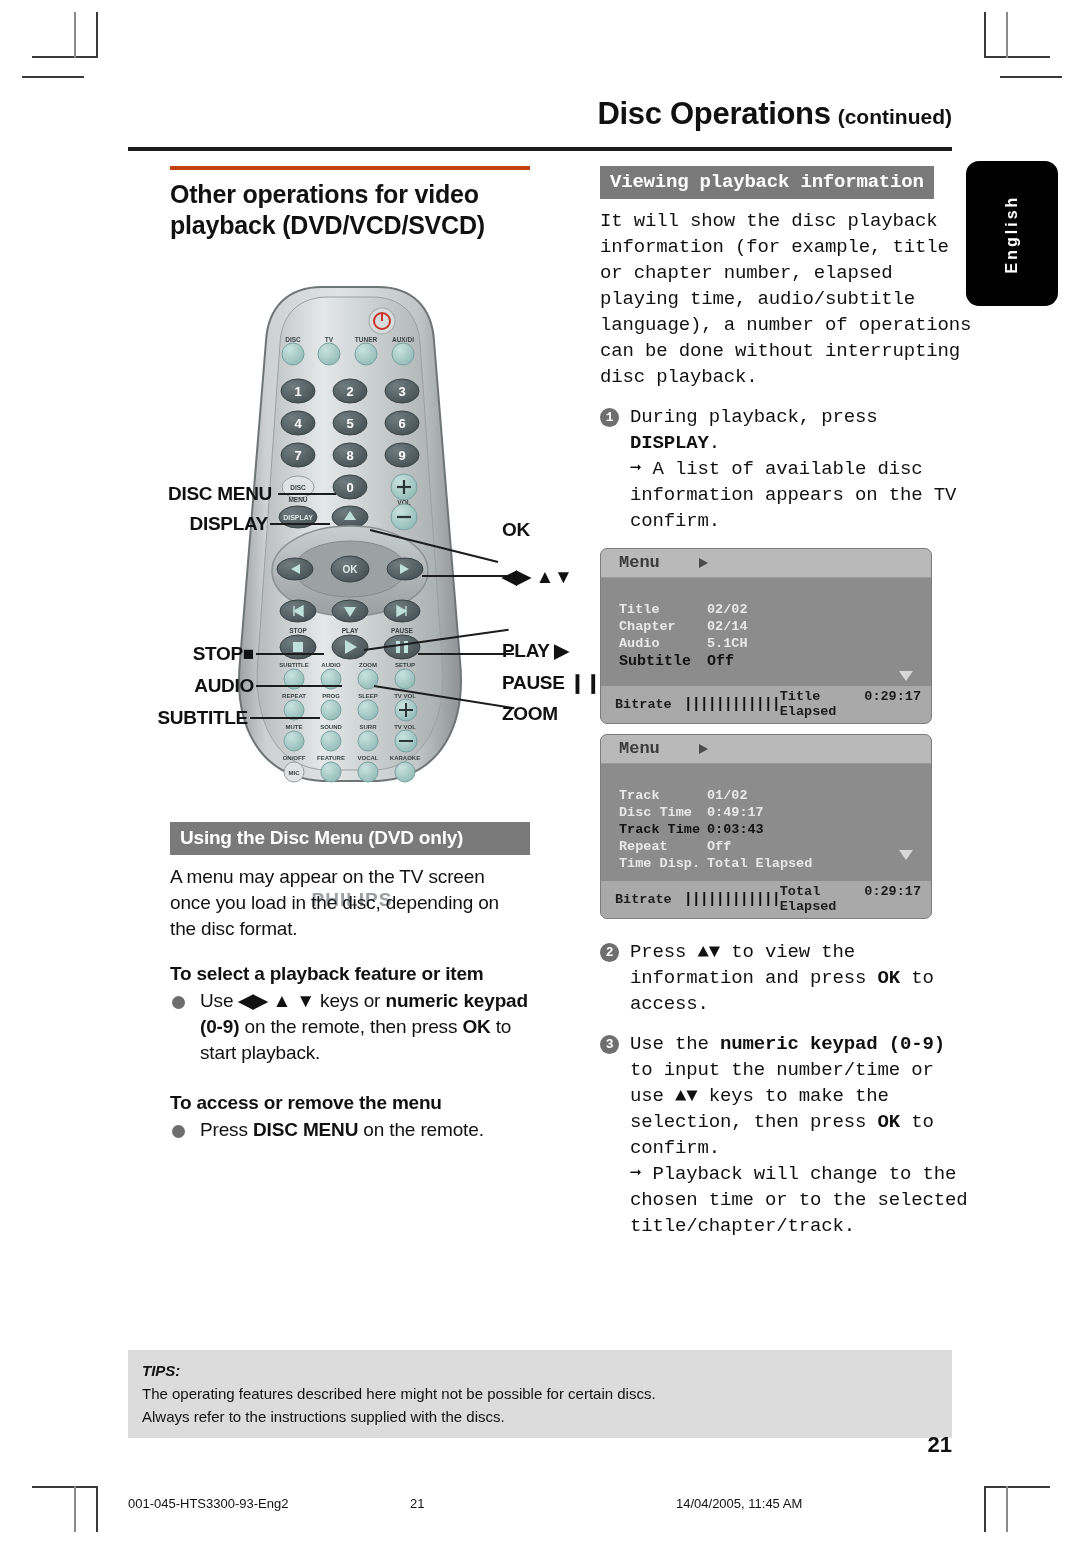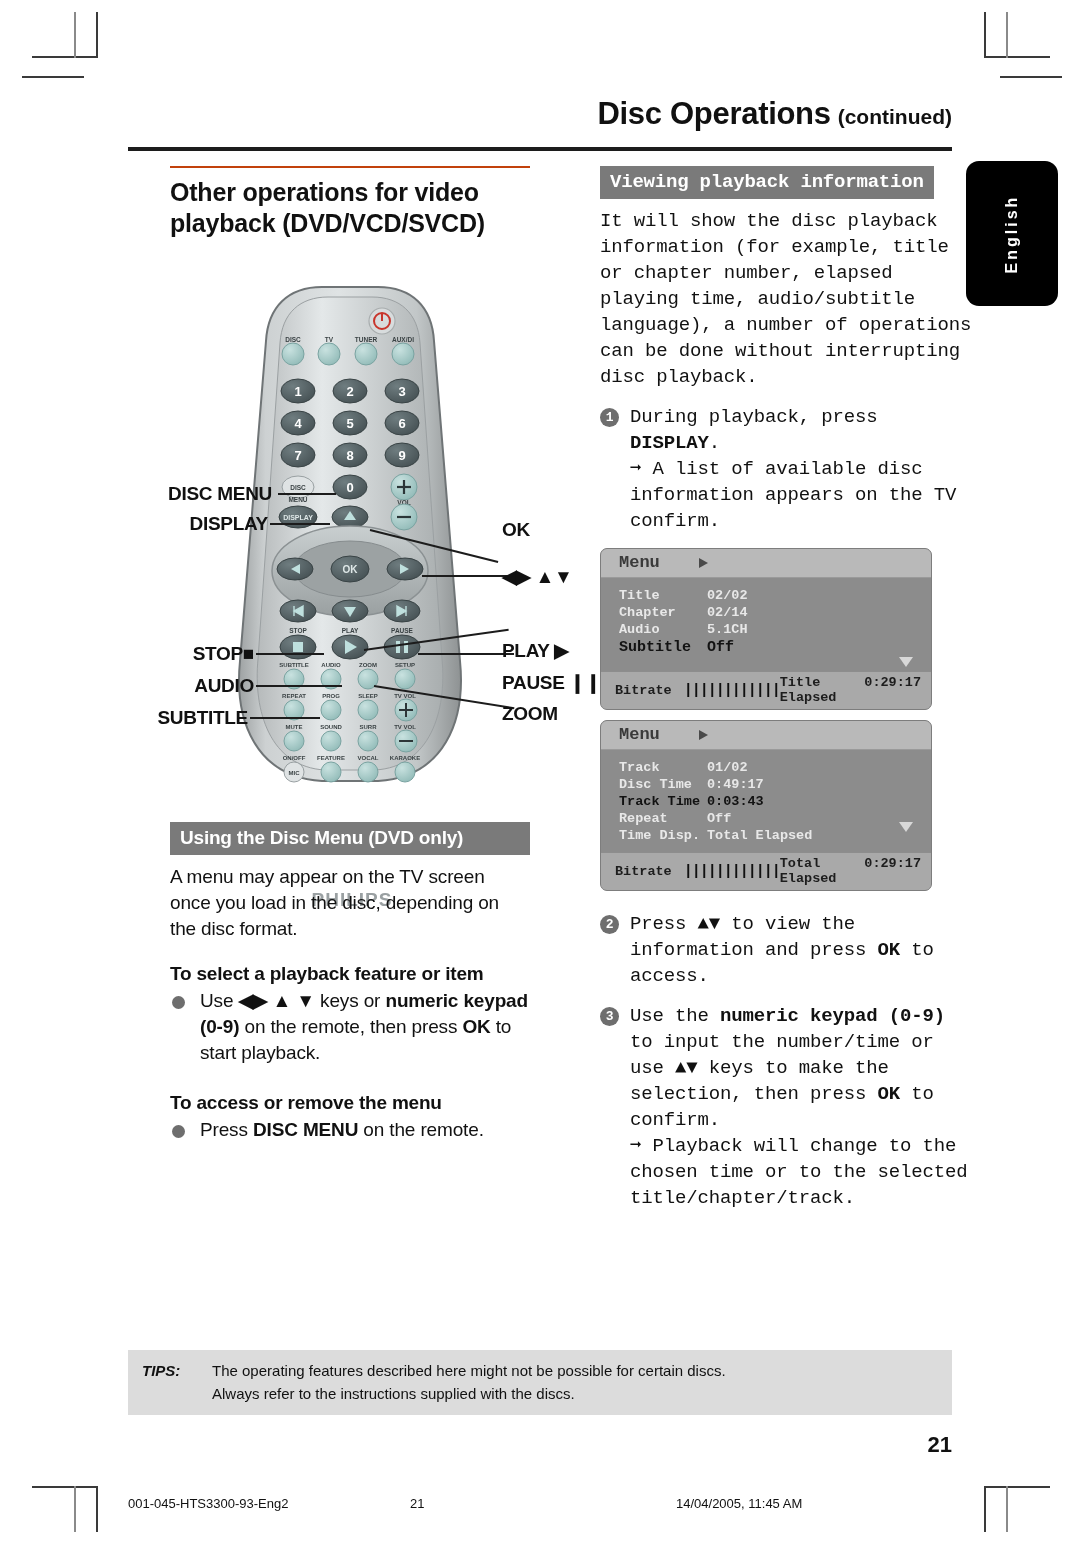--- a/index.html
+++ b/index.html
@@ -53,21 +53,21 @@
     white-space:nowrap;
   }
 
   
   .col{position:absolute;top:70px;}
   #colL{left:42px;width:360px;}
   #colR{left:472px;width:376px;font-family:Liberation Mono, monospace;}
 
   
   #bigheadline{
-    border-top:2px solid #c2410c;
+    border-top:4px solid #c2410c;
     padding-top:9px;
     font-size:25px;font-weight:bold;line-height:31px;
     letter-spacing:-0.2px;
   }
 
   
   .greybar{
     background:#7a7a7a;color:#fff;
     font-size:19px;font-weight:bold;
     padding:5px 10px 6px 10px;
@@ -110,21 +110,21 @@
     font-size:17px;font-weight:bold;
     padding:4px 0 5px 18px;
     position:relative;
     border-bottom:1px solid #9a9a9a;
   }
   .osd-hd .tri{
     position:absolute;left:98px;top:9px;
     width:0;height:0;border-left:9px solid #4a4a4a;
     border-top:5px solid transparent;border-bottom:5px solid transparent;
   }
-  .osd-body{padding:9px 16px 8px 0;position:relative;}
+  .osd-body{padding:9px 16px 8px 0;position:relative;margin-top:14px;}
   .osd-row{display:flex;font-size:13.5px;line-height:17px;font-weight:bold;padding:0 0 0 18px;}
   .osd-row .k{width:88px;color:#e8e8e8;}
   .osd-row .v{color:#e8e8e8;}
   .osd-row.hl .k,.osd-row.hl .v{color:#121212;}
   .osd-dntri{
     position:absolute;right:18px;bottom:4px;
     width:0;height:0;border-left:7px solid transparent;
     border-right:7px solid transparent;border-top:10px solid #d8d8d8;
   }
   .osd-ft{
@@ -147,21 +147,21 @@
     position:absolute;left:0;text-align:left;
     font-size:19px;font-weight:bold;letter-spacing:-0.3px;white-space:nowrap;
   }
   .lead{position:absolute;background:#1c1c1c;height:2px;}
 
   
   #tips{
     position:absolute;left:0;top:1254px;width:824px;
     background:#dcdcdc;padding:9px 0 10px 0;
   }
-  #tips .row{display:flex;font-size:15px;line-height:23px;padding-left:14px;}
+  #tips .row{display:flex;font-size:15px;line-height:23px;padding-left:14px;flex-direction:column;}
   #tips .lbl{font-style:italic;font-weight:bold;width:70px;}
   #tips .txt{flex:1;}
 
   
   #pgno{
     position:absolute;right:0;top:1336px;
     font-size:22px;font-weight:bold;
   }
 
   

